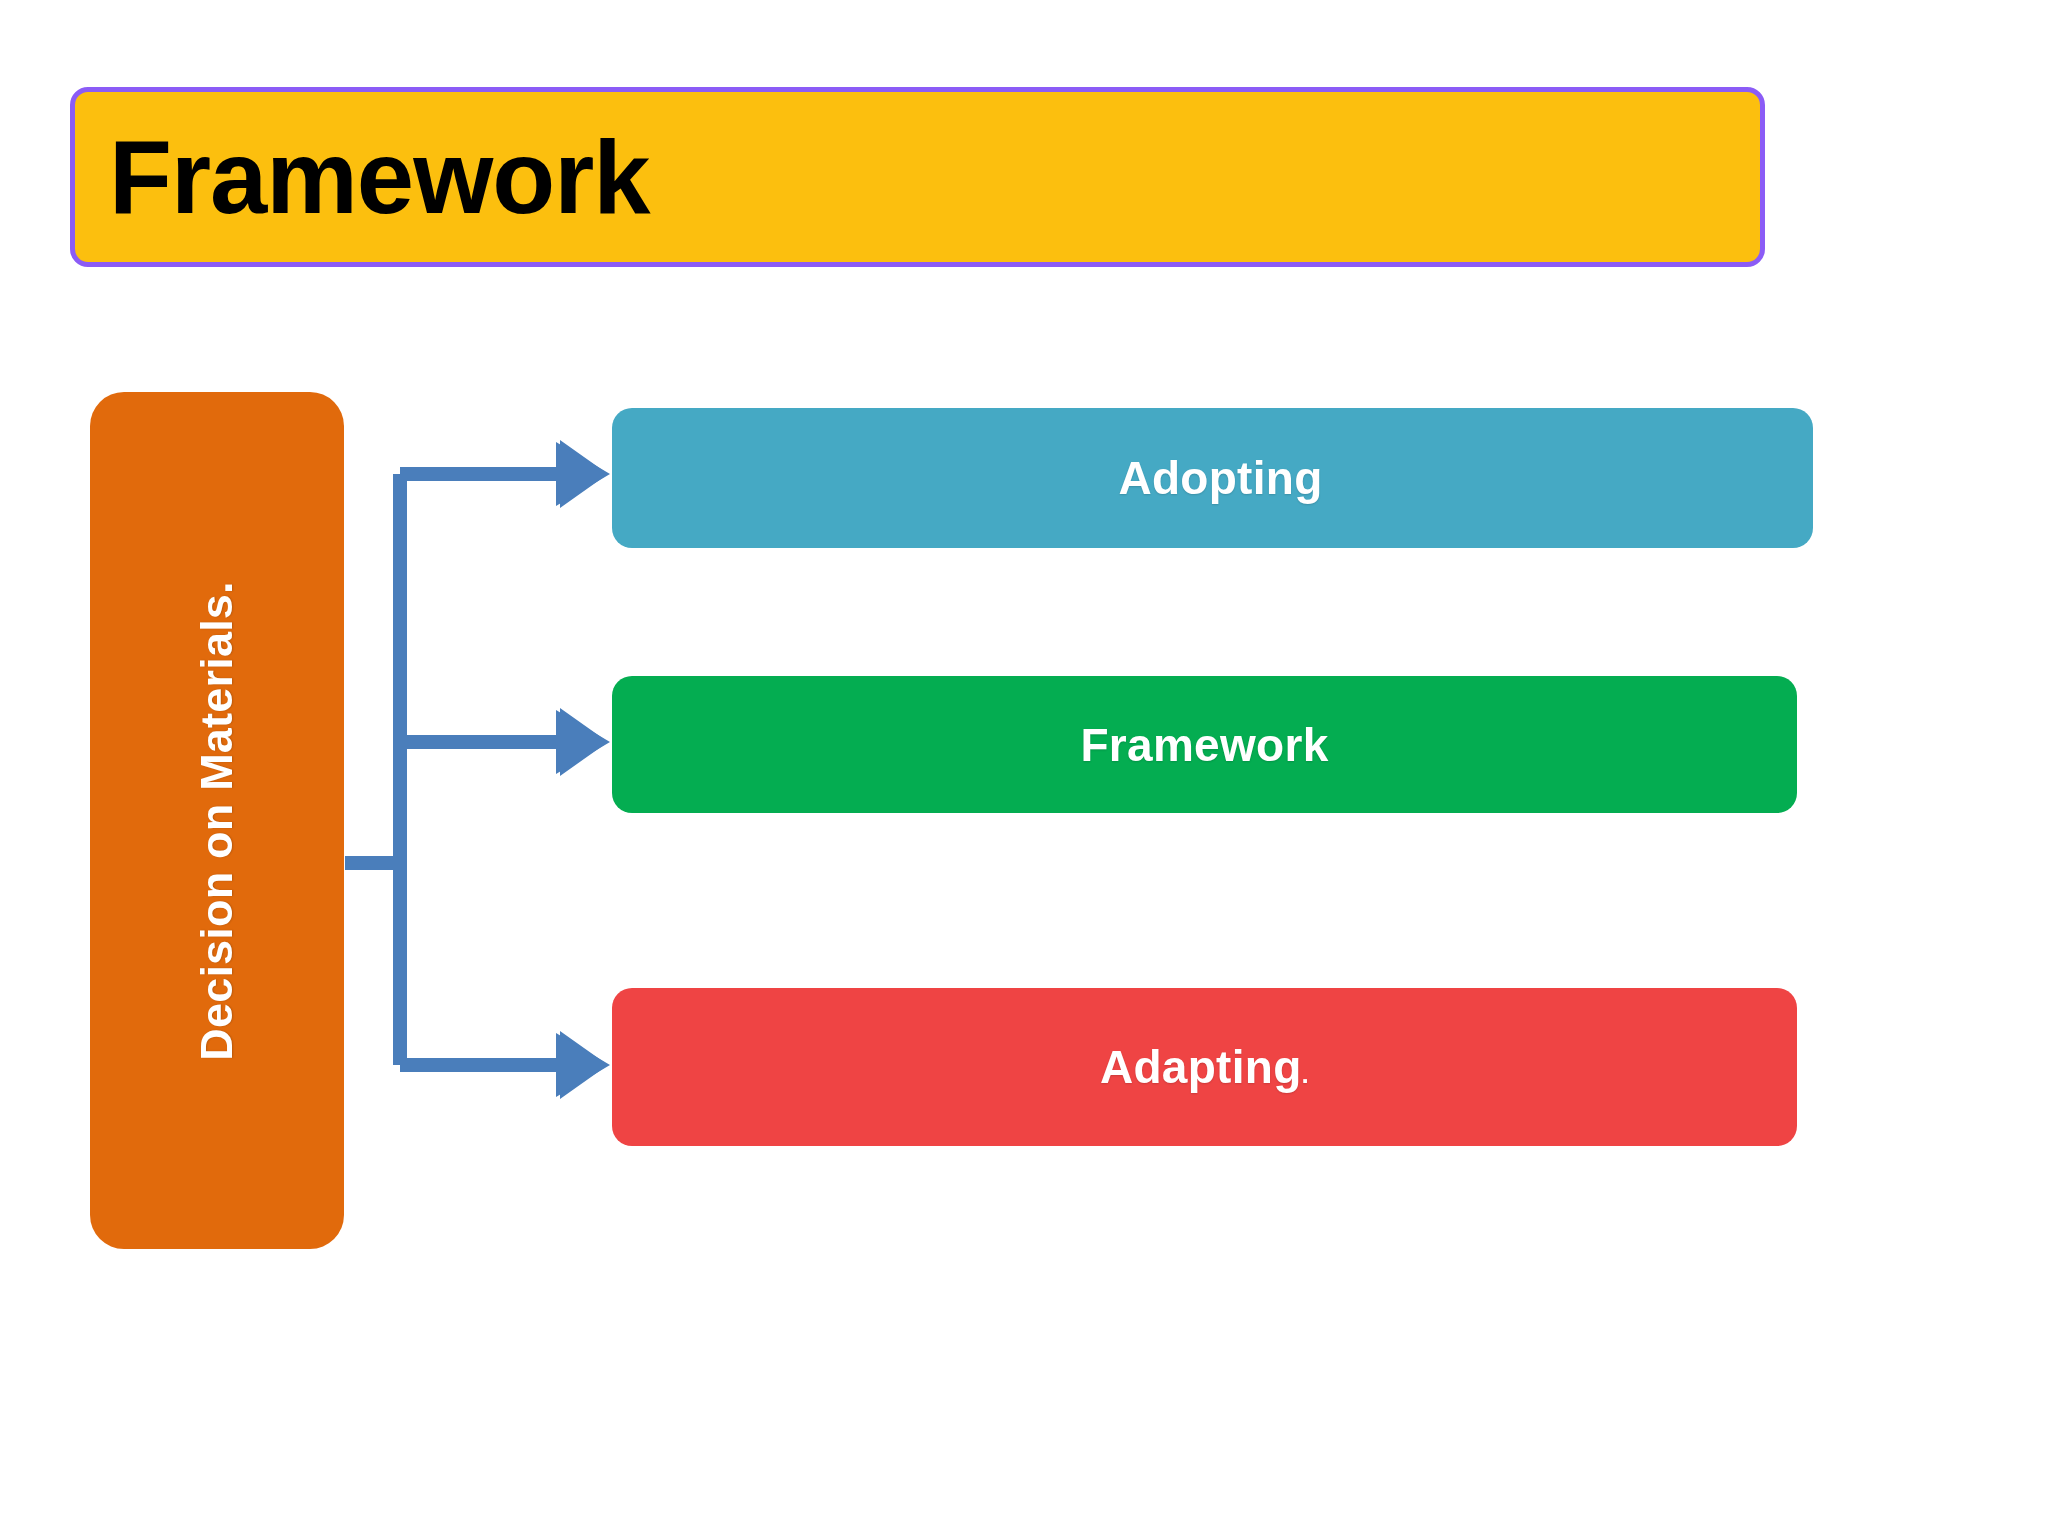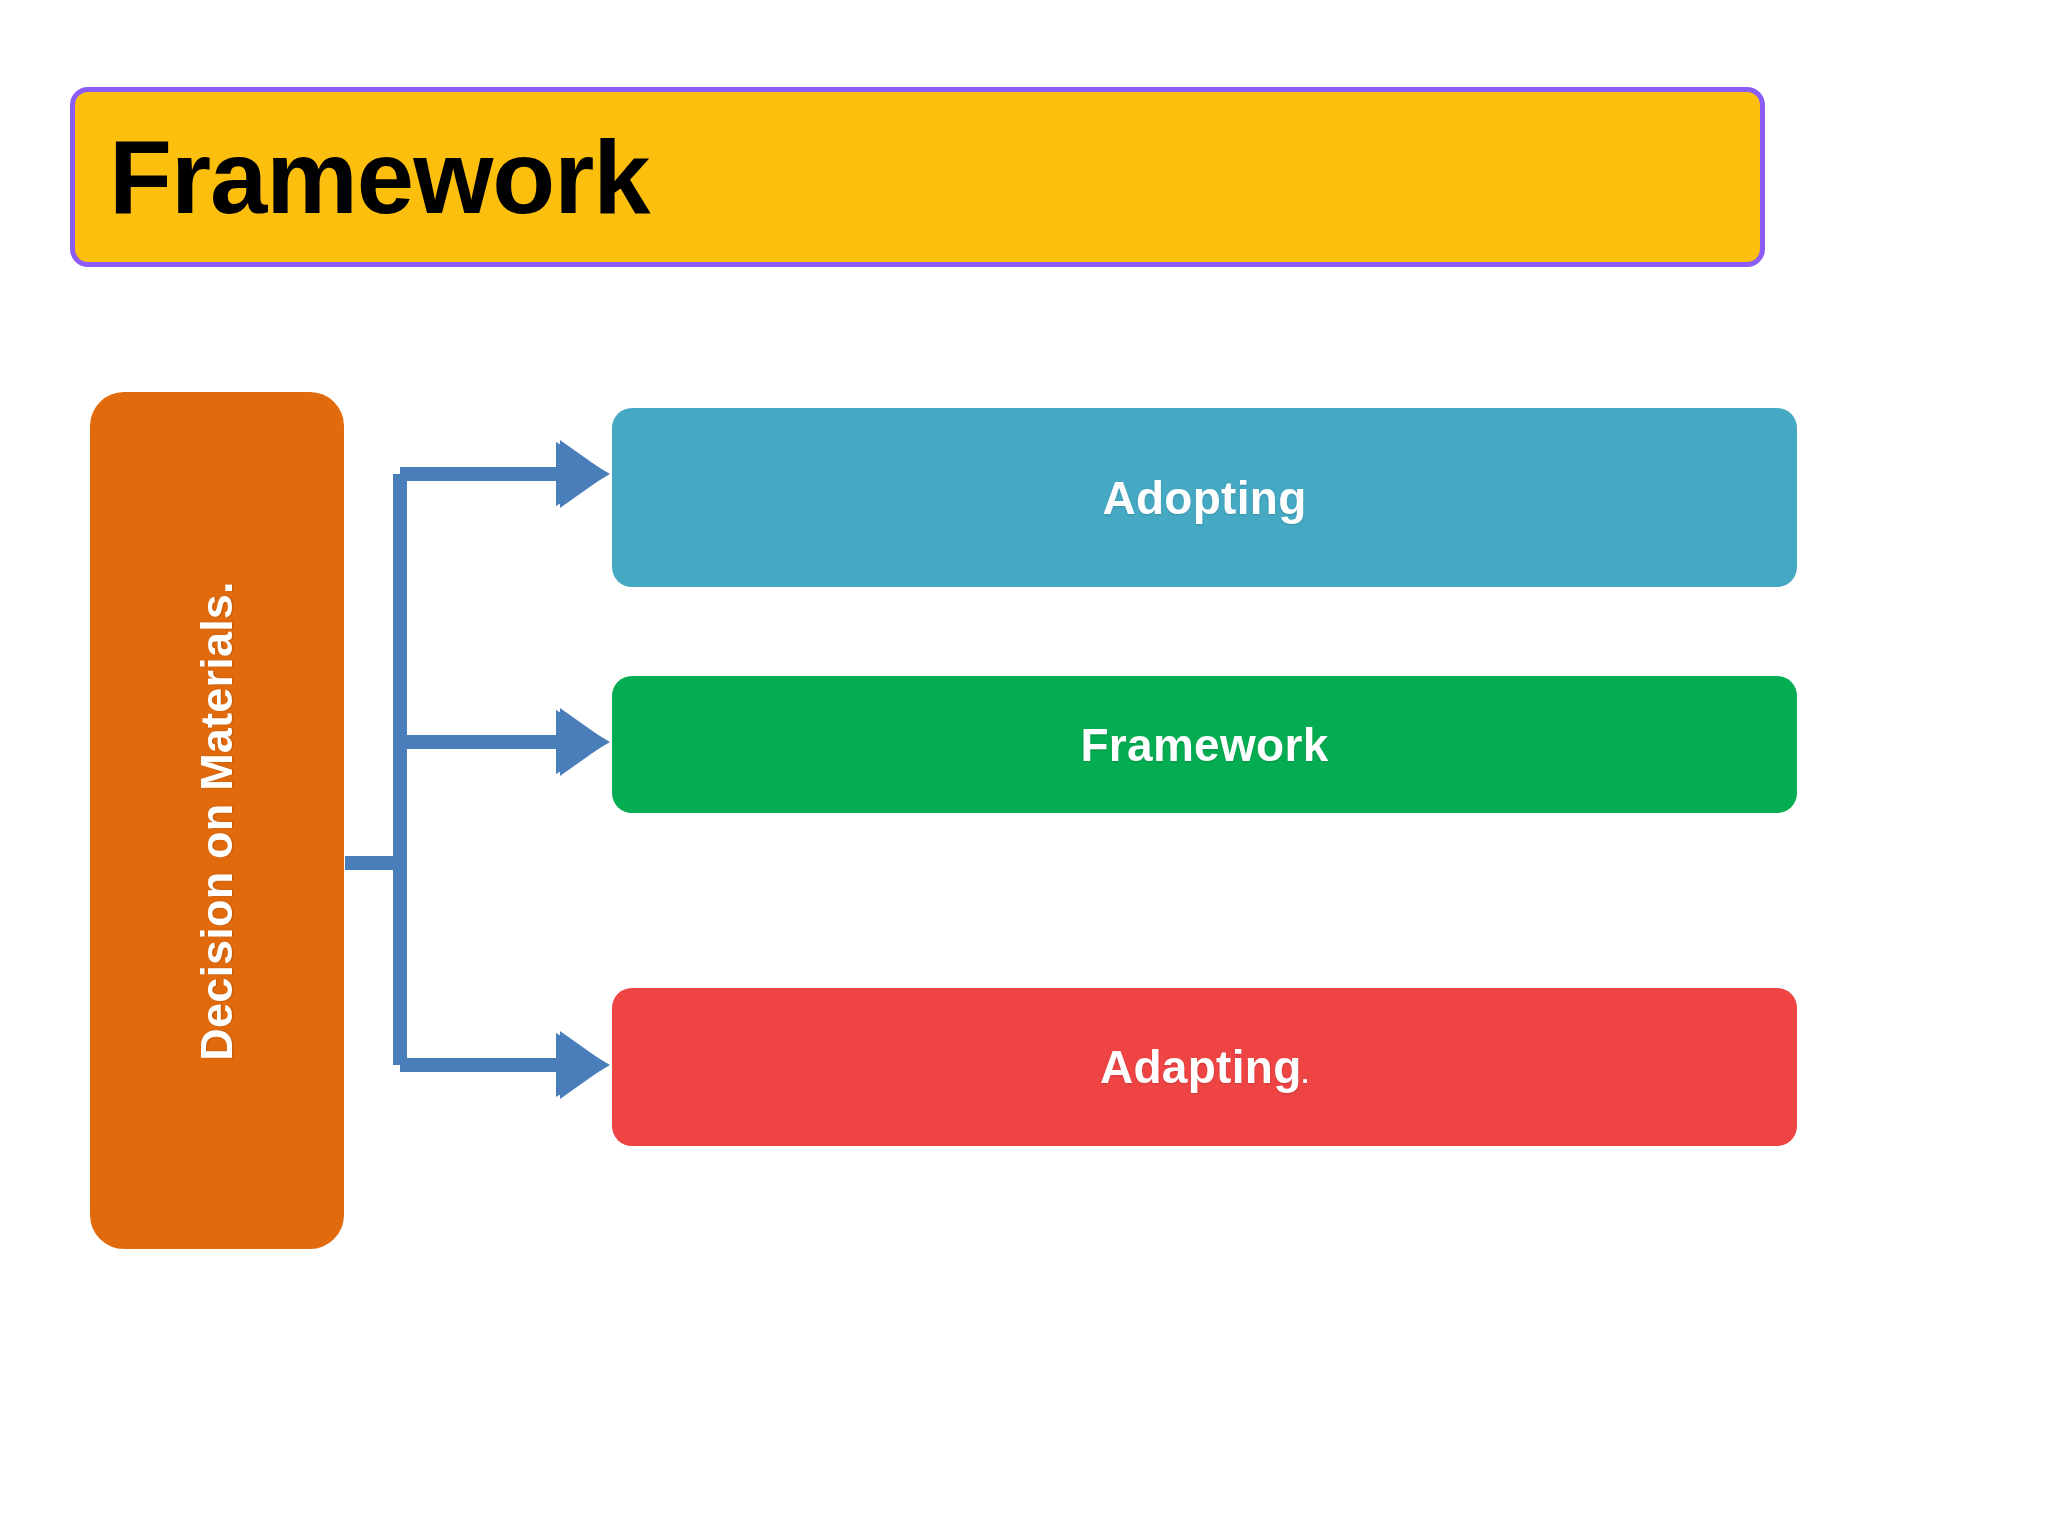--- a/index.html
+++ b/index.html
@@ -90,22 +90,23 @@
     text-shadow: 0 1px 2px rgba(0,0,0,0.15);
     display: inline-flex;
     align-items: baseline;
   }
   .branch-label .trailing-dot {
     font-size: 26px;
   }
 
   #branch-adopting {
     top: 408px;
-    height: 179px;
+    height: 140px;
     background: #45A9C4;
+    padding-left: 16px;
   }
   #branch-developing {
     top: 676px;
     height: 137px;
     background: #04AD51;
   }
   #branch-adapting {
     top: 988px;
     height: 158px;
     background: #ef4444;

